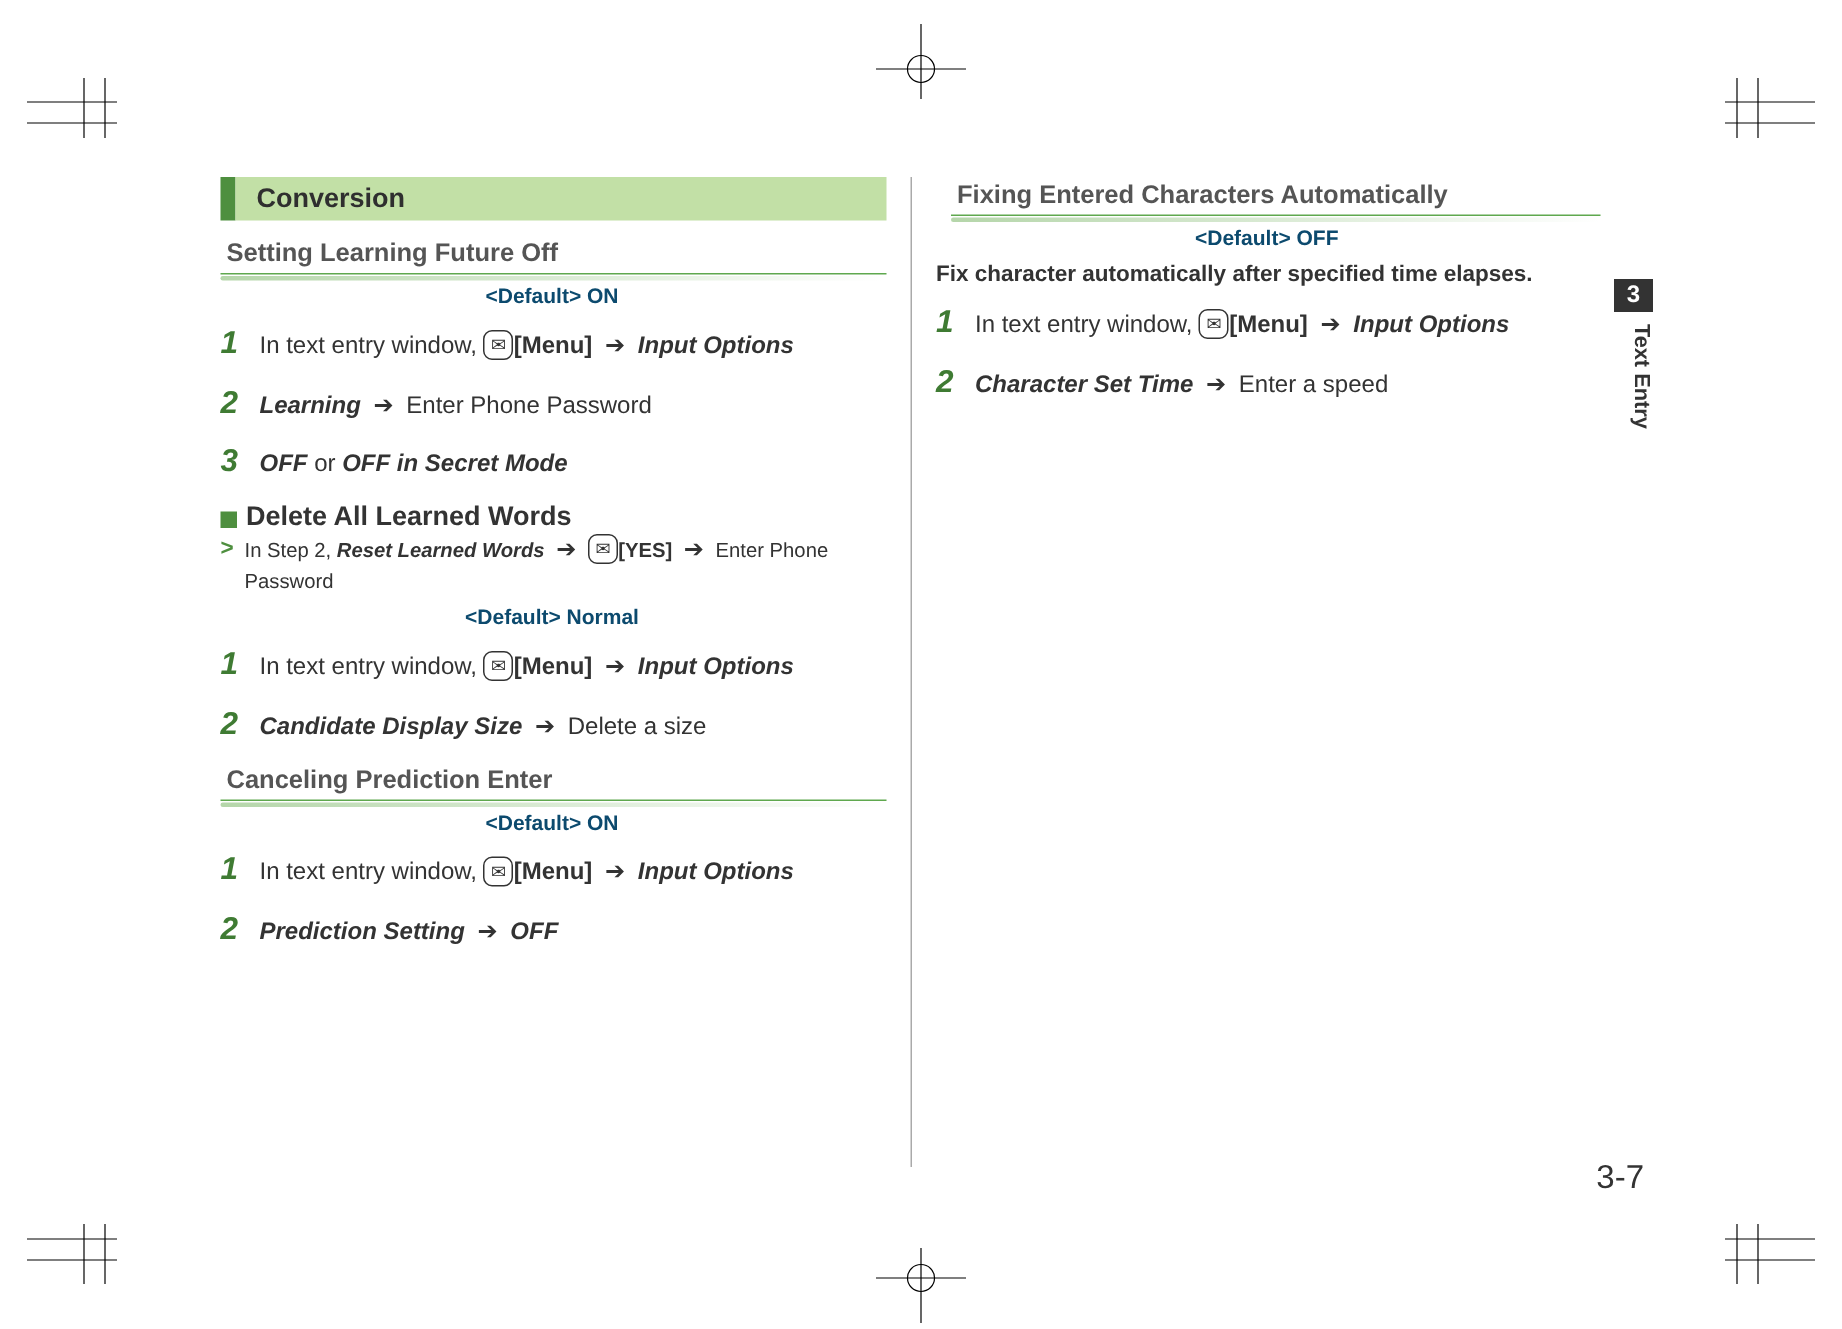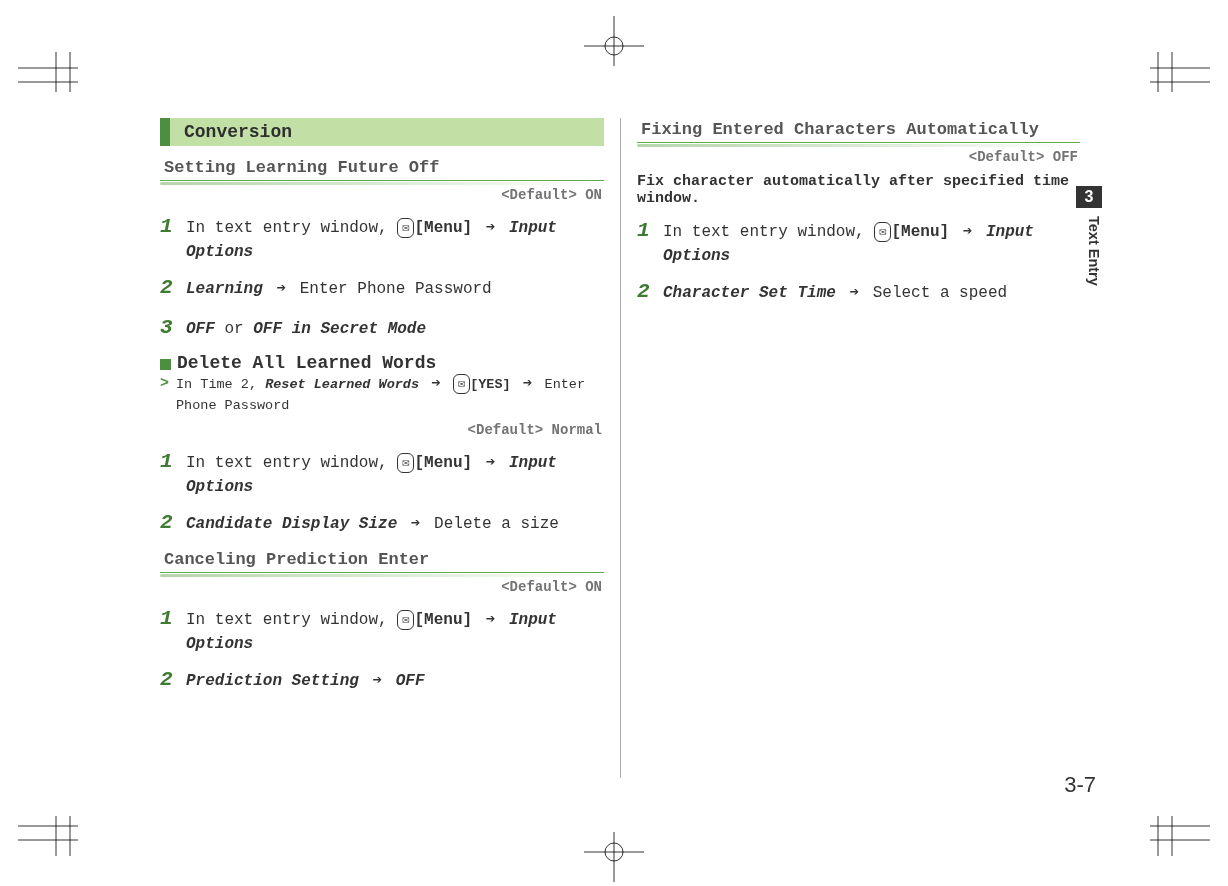--- a/index.html
+++ b/index.html
@@ -16,25 +16,24 @@
 
   
   .crop {
     position: absolute;
     stroke: #000;
     stroke-width: 0.8;
   }
 
   .page {
     position: absolute;
-    left: 160px;
+    left: 147px;
     top: 118px;
     width: 940px;
     height: 660px;
-    font-family: Liberation Mono, monospace;
   }
 
   .columns {
     display: flex;
     gap: 0;
     height: 100%;
   }
   .col {
     width: 460px;
     padding-right: 16px;
@@ -80,24 +79,24 @@
     position: absolute;
     left: 0;
     bottom: -5px;
     width: 100%;
     height: 3px;
     background: linear-gradient(to right, rgba(120,180,100,0.55), rgba(120,180,100,0.0));
     border-radius: 2px;
   }
 
   .default-line {
-    text-align: right;
+    text-align: center;
     font-weight: 700;
     font-size: 14px;
-    color: #737373;
+    color: #0c4a6e;
     margin: 6px 2px 2px 0;
   }
 
   .step {
     display: flex;
     align-items: baseline;
     margin: 8px 0;
     font-size: 16px;
     line-height: 1.5;
   }
@@ -288,21 +287,21 @@
         </div>
       </div>
 
       <div class="note-head">
         <div class="sq"></div>
         <div class="txt">Delete All Learned Words</div>
       </div>
       <div class="note-line">
         <div class="gt">&gt;</div>
         <div class="body">
-          <span>In Time 2, </span><span class="bi">Reset Learned Words</span>
+          <span>In Step 2, </span><span class="bi">Reset Learned Words</span>
           <span class="arrow">➔</span>
           <span class="kbd"><span class="mail-glyph">✉</span></span><span class="b">[YES]</span>
           <span class="arrow">➔</span>
           <span>Enter Phone Password</span>
         </div>
       </div>
 
       <div class="default-line">&lt;Default&gt; Normal</div>
 
       <div class="step">
@@ -343,40 +342,40 @@
           <span class="bi">Prediction Setting</span>
           <span class="arrow">➔</span>
           <span class="bi">OFF</span>
         </div>
       </div>
 
     </div>
 
     <div class="col col-right">
 
-      <div class="sub-head" style="margin-top:0;">Fixing Entered Characters Automatically</div>
+      <div class="sub-head" style="margin-top:0;margin-left:10px;">Fixing Entered Characters Automatically</div>
       <div class="default-line">&lt;Default&gt; OFF</div>
-      <div class="intro-line">Fix character automatically after specified time window.</div>
+      <div class="intro-line">Fix character automatically after specified time elapses.</div>
 
       <div class="step">
         <div class="step-num">1</div>
         <div class="step-body">
           <span>In text entry window, </span>
           <span class="kbd"><span class="mail-glyph">✉</span></span><span class="b">[Menu]</span>
           <span class="arrow">➔</span>
           <span class="bi">Input Options</span>
         </div>
       </div>
 
       <div class="step">
         <div class="step-num">2</div>
         <div class="step-body">
           <span class="bi">Character Set Time</span>
           <span class="arrow">➔</span>
-          <span>Select a speed</span>
+          <span>Enter a speed</span>
         </div>
       </div>
 
     </div>
   </div>
 </div>
 
 <div class="side-tab">
   <div class="tab-box">3</div>
   <div class="tab-label">Text Entry</div>

